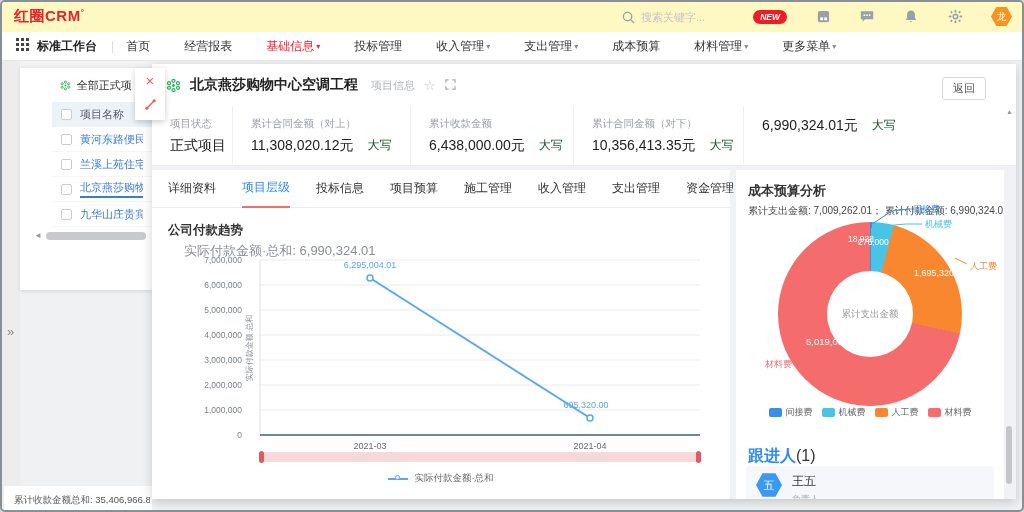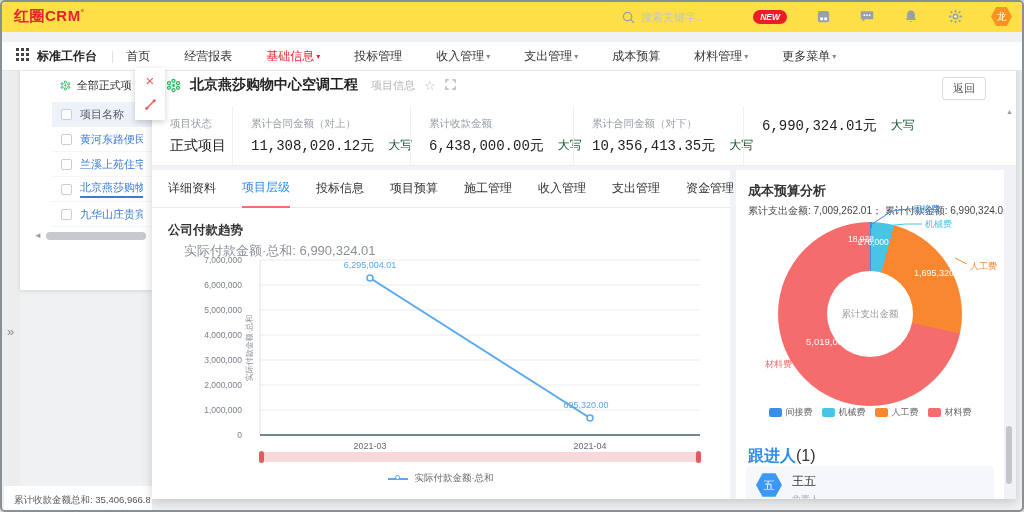--- a/index.html
+++ b/index.html
@@ -1,33 +1,33 @@
 <!DOCTYPE html>
 <html><head>
 <meta charset="utf-8">
 <style>
   * { margin:0; padding:0; box-sizing:border-box; }
   html,body { background:#d8d8d8; font-family:"Liberation Sans","DejaVu Sans",sans-serif; }
   .stage { position:relative; width:1024px; height:512px; background:#f0f1f3; border:2px solid #8a8f94; border-radius:5px; overflow:hidden; }
 
   
-  .topbar { position:absolute; left:0; top:0; width:100%; height:30px; background:#fde047; z-index:5; }
+  .topbar { position:absolute; left:0; top:0; width:100%; height:30px; background:#fef9c3; z-index:5; }
   .logo { position:absolute; left:12px; top:5px; font-size:15px; font-weight:bold; color:#e3262d; letter-spacing:.5px; }
   .logo sup { font-size:8px; }
   .searchbox { position:absolute; left:620px; top:5px; width:200px; height:20px; display:flex; align-items:center; gap:6px; }
   .searchbox input { border:none; outline:none; font-size:11px; color:#333; width:160px; background:transparent; }
   .searchbox input::placeholder { color:#c0c4cc; }
   .top-icons { position:absolute; right:10px; top:4px; display:flex; align-items:center; gap:28px; }
   .badge-new { background:#ee1c25; color:#fff; font-size:8.5px; font-weight:bold; font-style:italic; padding:2px 7px; border-radius:9px; }
   .tico { width:16px; height:16px; display:flex; align-items:center; justify-content:center; }
   .hex { width:21px; height:21px; background:#f7931e; color:#fff; font-size:10px; display:flex; align-items:center; justify-content:center;
          clip-path:polygon(25% 5%,75% 5%,100% 50%,75% 95%,25% 95%,0% 50%); }
 
   
-  .navbar { position:absolute; left:0; top:40px; width:100%; height:29px; background:#fff; border-bottom:1px solid #e4e6e8; z-index:5;
+  .navbar { position:absolute; left:0; top:30px; width:100%; height:29px; background:#fff; border-bottom:1px solid #e4e6e8; z-index:5;
             display:flex; align-items:center; font-size:12px; color:#333; }
   .nav-grid { margin-left:14px; }
   .nav-workbench { font-weight:bold; margin-left:8px; color:#222; }
   .nav-sep { color:#ddd; margin:0 12px 0 14px; }
   .nav-item { margin-right:34px; cursor:pointer; white-space:nowrap; }
   .nav-item.active { color:#f5222d; }
   .caret { display:inline-block; font-size:8px; color:#888; margin-left:2px; transform:translateY(-1px); }
   .nav-item.active .caret { color:#f5222d; }
 
   
@@ -53,21 +53,21 @@
   .popup .close-x { color:#f05b5b; font-size:15px; line-height:1; cursor:pointer; }
 
   
   .panel { position:absolute; left:150px; top:62px; width:864px; height:435px; background:#f0f2f5; box-shadow:0 3px 10px rgba(0,0,0,.18); z-index:3; }
   .panel-head { position:absolute; left:0; top:0; width:100%; height:42px; background:#fff; display:flex; align-items:center; padding:0 14px; gap:9px; }
   .p-title { font-size:14px; font-weight:bold; color:#222; }
   .p-sub { font-size:11px; color:#b0b4ba; margin-left:4px; }
   .p-star { color:#b8bcc2; font-size:13px; cursor:pointer; }
   .back-btn { position:absolute; right:30px; top:13px; background:#fff; border:1px solid #d9d9d9; border-radius:3px;
               font-size:11px; color:#555; padding:3px 10px; cursor:pointer; }
-  .stats { position:absolute; left:0; top:42px; width:100%; height:60px; background:#fff; border-bottom:1px solid #ececec; display:flex;font-family:Liberation Mono, monospace; }
+  .stats { position:absolute; left:0; top:42px; width:100%; height:60px; background:#fff; border-bottom:1px solid #ececec; display:flex; }
   .stat { padding:11px 0 0 18px; }
   .stat + .stat { border-left:1px solid #f0f0f0; }
   .stat .lb { font-size:10.5px; color:#9aa0a8; margin-bottom:6px; white-space:nowrap; }
   .stat .vrow { display:flex; align-items:flex-start; gap:14px; }
   .stat .val { font-size:14px; color:#222; white-space:nowrap; }
   .stat .upper { font-size:12px; color:#14532d; cursor:pointer; white-space:nowrap; }
 
   
   .chart-card { position:absolute; left:0; top:106px; width:578px; height:329px; background:#fff; }
   .tabs { height:38px; border-bottom:1px solid #ebebeb; display:flex; align-items:center; padding:0 16px; gap:26px; position:relative; }

